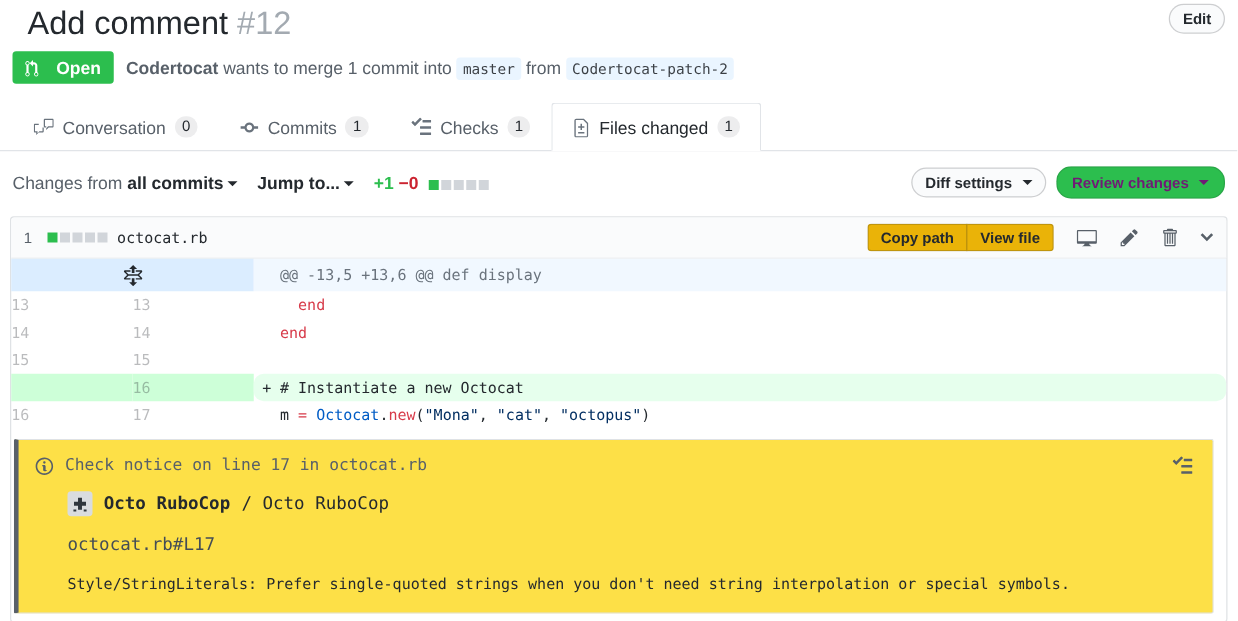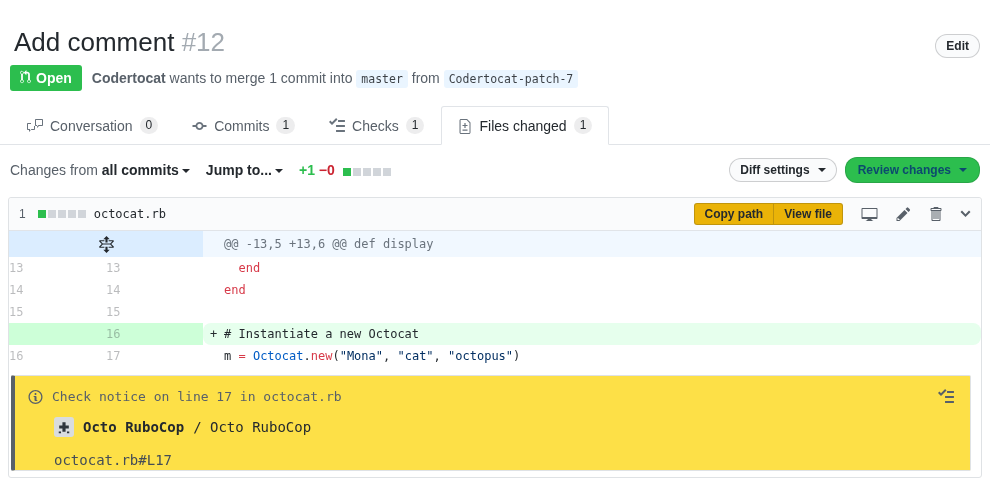--- a/index.html
+++ b/index.html
@@ -2,34 +2,34 @@
 <html><head>
 <meta charset="utf-8">
 <style>
   * { box-sizing: border-box; margin: 0; padding: 0; }
   html, body { width: 990px; height: 497px; overflow: hidden; background: #fff; }
   body { font-family: "Liberation Sans", "DejaVu Sans", sans-serif; color: #24292e; }
 
   .page { width: 990px; height: 497px; position: relative; }
 
   
-  .pr-header { display: flex; justify-content: space-between; align-items: flex-end; padding: 3px 10px 0 14px; margin-top: 24px; }
+  .pr-header { display: flex; justify-content: space-between; align-items: flex-start; padding: 3px 10px 0 22px; }
   .pr-title { font-size: 26px; font-weight: 400; color: #24292e; line-height: 1.2; }
   .pr-number { color: #a3aab1; font-weight: 400; }
   .btn { display: inline-flex; align-items: center; gap: 5px; font-family: inherit;
          font-size: 12px; font-weight: 700; color: #24292e; background: #fafbfc;
          border: 1px solid rgba(27,31,35,.2); border-radius: 12px; padding: 4px 10px; cursor: pointer; }
-  .btn-green { background: #2cbe4e; border-color: rgba(27,31,35,.15); color: #0c4a6e; padding: 5px 12px; }
+  .btn-green { background: #2cbe4e; border-color: rgba(27,31,35,.15); color: #701a75; padding: 5px 12px; }
 
   .caret { display: inline-block; width: 0; height: 0; border-top: 4px solid currentColor;
            border-left: 4px solid transparent; border-right: 4px solid transparent; margin-left: 3px; vertical-align: 2px; }
 
   
   .pr-meta { display: flex; align-items: center; gap: 10px; padding: 7px 10px 0 10px; }
-  .state-badge { display: inline-flex; align-items: flex-start; gap: 5px; background: #2cbe4e; color: #fff;
+  .state-badge { display: inline-flex; align-items: flex-end; gap: 14px; background: #2cbe4e; color: #fff;
                  font-size: 14px; font-weight: 700; padding: 5px 10px; border-radius: 3px; }
   .meta-text { font-size: 14px; color: #586069; }
   .meta-author { font-weight: 700; }
   .branch-label { font-family: "DejaVu Sans Mono", monospace; font-size: 11.5px; color: rgba(27,31,35,.85);
                   background: #eaf5ff; border-radius: 3px; padding: 2px 5px; }
 
   
   .tabnav { margin-top: 15px; padding: 0 10px; border-bottom: 1px solid #e1e4e8; display: flex; }
   .tab { display: flex; align-items: center; gap: 7px; padding: 10px 16px; font-size: 14px; color: #586069;
          border: 1px solid transparent; border-radius: 3px 3px 0 0; margin-bottom: -1px; cursor: pointer; }
@@ -114,21 +114,21 @@
             <path d="M11 11.28V5c-.03-.78-.34-1.47-.94-2.06C9.46 2.35 8.78 2.03 8 2H7V0L4 3l3 3V4h1c.27.02.48.11.69.31.21.2.3.42.31.69v6.28A1.993 1.993 0 0 0 10 15a1.993 1.993 0 0 0 1-3.72zm-1 2.92c-.66 0-1.2-.55-1.2-1.2 0-.65.55-1.2 1.2-1.2.65 0 1.2.55 1.2 1.2 0 .65-.55 1.2-1.2 1.2zM4 3c0-1.11-.89-2-2-2a1.993 1.993 0 0 0-1 3.72v6.56A1.993 1.993 0 0 0 2 15a1.993 1.993 0 0 0 1-3.72V4.72c.59-.34 1-.98 1-1.72zm-.8 10c0 .66-.55 1.2-1.2 1.2-.65 0-1.2-.55-1.2-1.2 0-.65.55-1.2 1.2-1.2.65 0 1.2.55 1.2 1.2zM2 4.2C1.34 4.2.8 3.65.8 3c0-.65.55-1.2 1.2-1.2.65 0 1.2.55 1.2 1.2 0 .65-.55 1.2-1.2 1.2z"></path>
           </svg>
       </span>
       <span>Open</span>
     </span>
     <span class="meta-text">
       <span class="meta-author">Codertocat</span>
       <span>wants to merge 1 commit into</span>
       <span class="branch-label">master</span>
       <span>from</span>
-      <span class="branch-label">Codertocat-patch-7</span>
+      <span class="branch-label">Codertocat-patch-2</span>
     </span>
   </div>
 
   <nav class="tabnav">
     <div class="tab">
       <span class="oct">
         <svg width="16" height="16" viewBox="0 0 16 16" fill="currentColor">
             <path d="M15 1H9c-.55 0-1 .45-1 1v5c0 .55.45 1 1 1h1v2l2-2h3c.55 0 1-.45 1-1V2c0-.55-.45-1-1-1zm0 6h-3.5L10 8.5V7H9V2h6v5zM7 11H4.5L3 12.5V11H1V6h3V5H1c-.55 0-1 .45-1 1v5c0 .55.45 1 1 1h1v2l2-2h3c.55 0 1-.45 1-1V8H7v3z"></path>
           </svg>
       </span>
@@ -296,17 +296,18 @@
         <div class="notice-app">
           <span class="app-avatar">
             <svg width="14" height="14" viewBox="0 0 16 16" fill="currentColor">
                 <path d="M6.2 2.5h3.6v3.7h3.7v3.6H9.8v3.7H6.2V9.8H2.5V6.2h3.7V2.5zM2 13.2h2.6V15H2v-1.8zM11.4 13.2H14V15h-2.6v-1.8z"></path>
               </svg>
           </span>
           <span class="app-name">Octo RuboCop</span>
           <span class="app-context">/ Octo RuboCop</span>
         </div>
         <div class="notice-loc">octocat.rb#L17</div>
+        <div class="notice-msg">Style/StringLiterals: Prefer single-quoted strings when you don't need string interpolation or special symbols.</div>
       </div>
     </div>
   </section>
 
 </div>
 
 </body></html>

